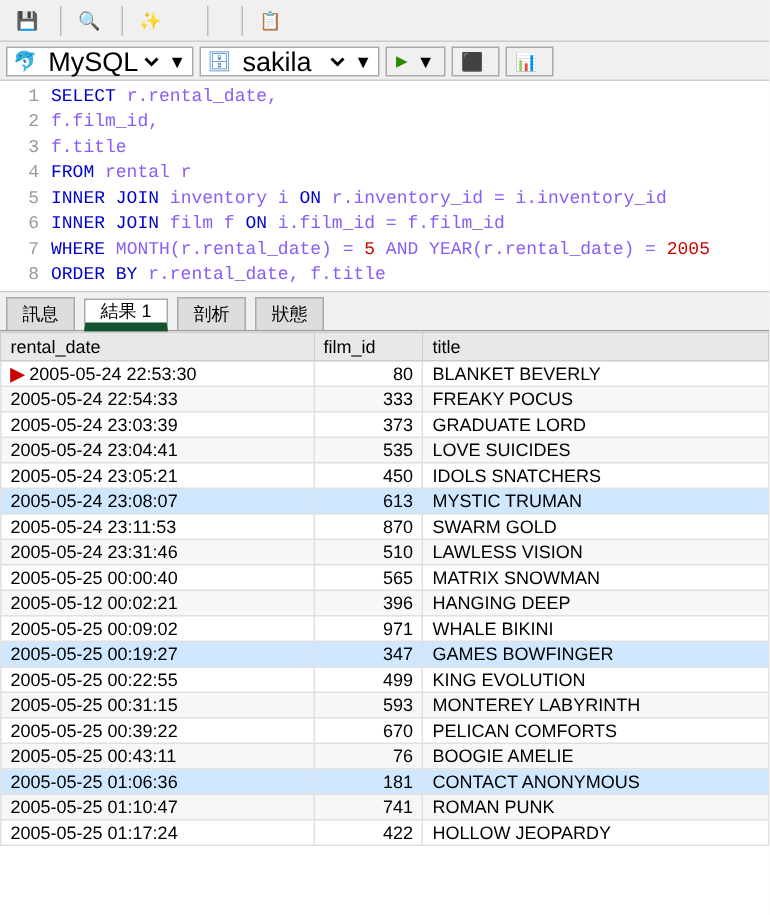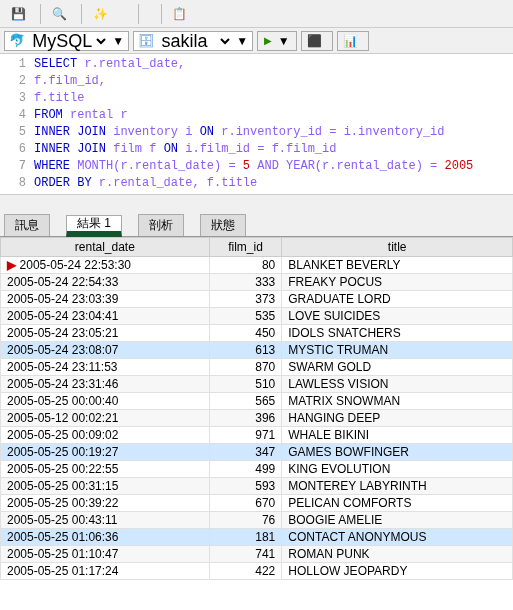--- a/index.html
+++ b/index.html
@@ -103,22 +103,22 @@
     .sql-num { color: #cc0000; }
     .sql-text { color: #8b5cf6; }
 
     
     .tabs-row {
       display: flex;
       align-items: flex-end;
       background: #f0f0f0;
       border-bottom: 1px solid #999;
       padding: 2px 4px 0 4px;
-      gap: 16px;
-      height: 42px;
+      gap: 6px;
+      height: 26px;
     }
     .tab {
       padding: 2px 10px;
       border: 1px solid #aaa;
       border-bottom: none;
       background: #ddd;
       cursor: pointer;
       font-size: 12px;
       height: 22px;
       display: flex;
@@ -140,21 +140,21 @@
     }
     table {
       width: 100%;
       border-collapse: collapse;
       font-size: 12px;
     }
     thead th {
       background: #e8e8e8;
       border: 1px solid #ccc;
       padding: 2px 6px;
-      text-align: center;
+      text-align: left;
       font-weight: normal;
       position: sticky;
       top: 0;
       white-space: nowrap;
     }
     tbody td {
       border: 1px solid #e0e0e0;
       padding: 1px 6px;
       white-space: nowrap;
     }

